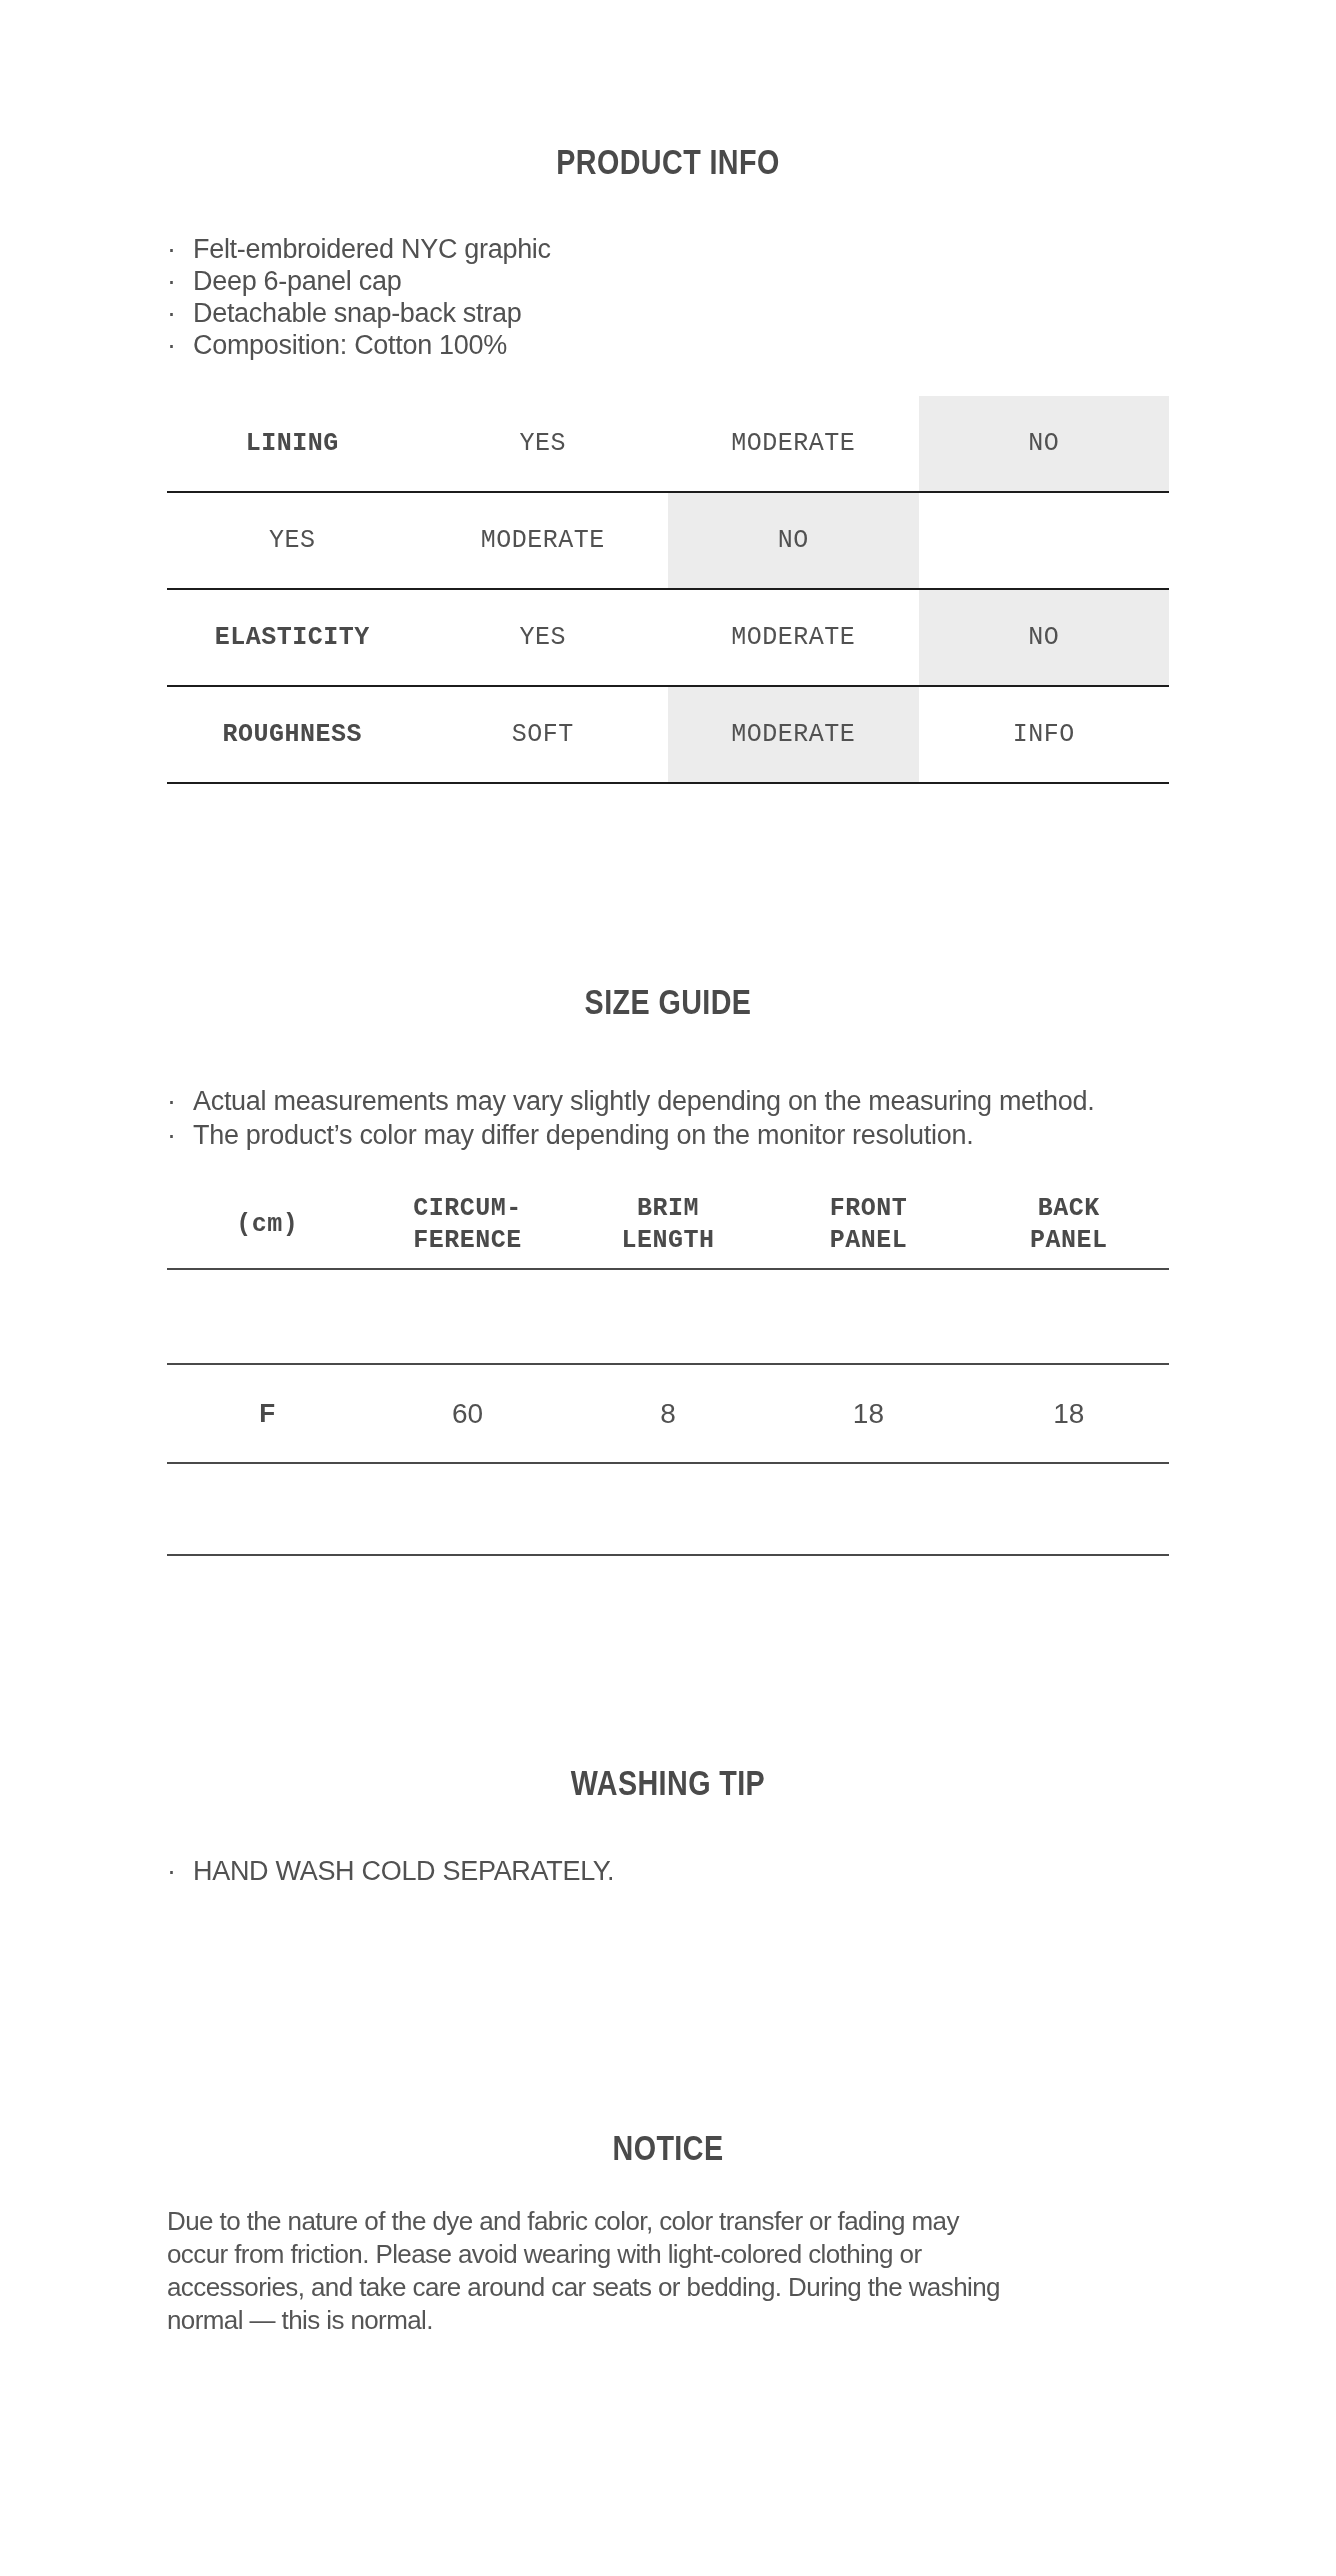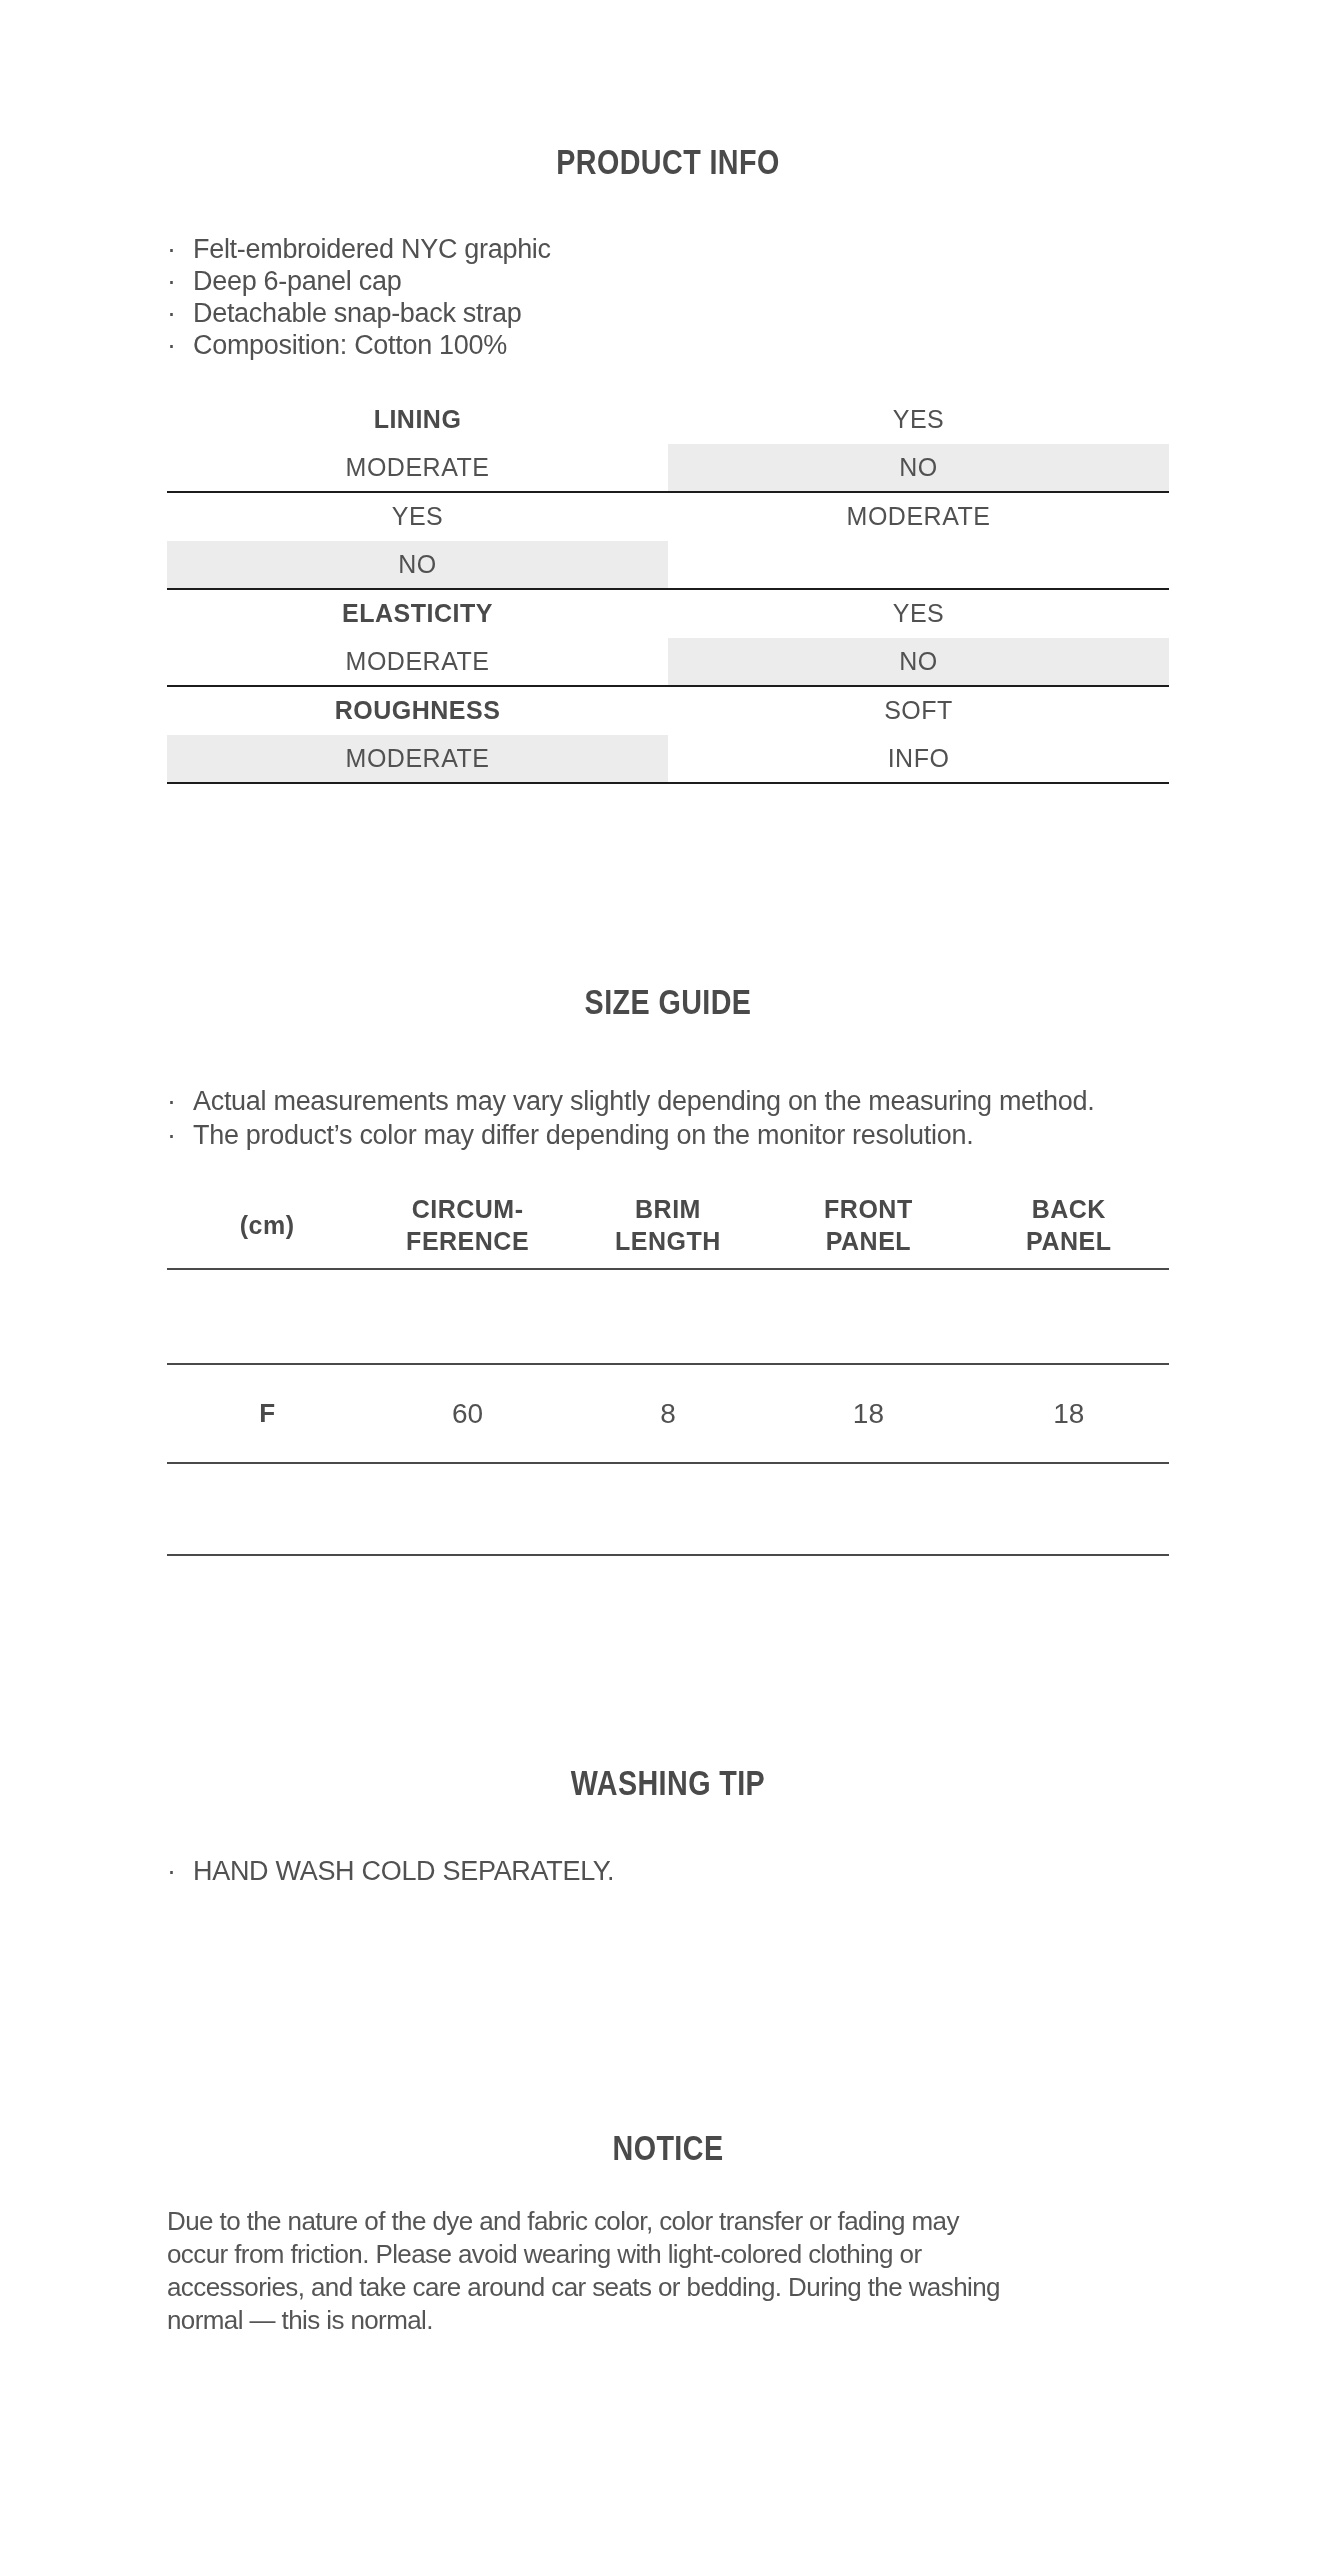--- a/index.html
+++ b/index.html
@@ -37,24 +37,25 @@
   .bullets li { display:flex; }
   .bullets .dot { flex:none; width:26px; }
   #feature-list { margin-top:51px; }
   #size-notes   { margin-top:62px; line-height:34px; }
   #washing-notes{ margin-top:52px; }
 
   
   .spec-table { margin-top:35px; }
   .spec-row {
     display:grid;
-    grid-template-columns:1fr 1fr;
+    grid-template-columns:1fr 1fr 1fr 1fr;
     height:97px;
     box-sizing:border-box;
     border-bottom:2.8px solid #1c1c1c;
+    font-family:Liberation Mono, monospace;
   }
   .spec-row > div {
     display:flex; align-items:center; justify-content:center;
     height:100%;
     font-size:25px; letter-spacing:0.5px;
     text-align:center;
   }
   .spec-row .label { font-weight:700; color:#4a4a4a; }
   .spec-row .opt   { color:#515151; }
 
@@ -64,21 +65,21 @@
     display:grid;
     grid-template-columns:repeat(5, 1fr);
     box-sizing:border-box;
     border-bottom:2.8px solid #4a4a4a;
   }
   .size-row > div {
     display:flex; flex-direction:column;
     align-items:center; justify-content:center;
     text-align:center;
   }
-  .size-header-row { height:88px; }
+  .size-header-row { height:88px;font-family:Liberation Mono, monospace; }
   .size-header-row > div {
     font-weight:700; font-size:25px; line-height:32px;
     letter-spacing:0.5px; color:#4a4a4a;
   }
   .size-spacer-top  { height:95px; }
   .size-data-row    { height:99px; font-size:28px; color:#515151; }
   .size-data-row .size-label { font-weight:700; font-size:26px; color:#4a4a4a; }
   .size-spacer-bottom { height:92px; }
 
   

